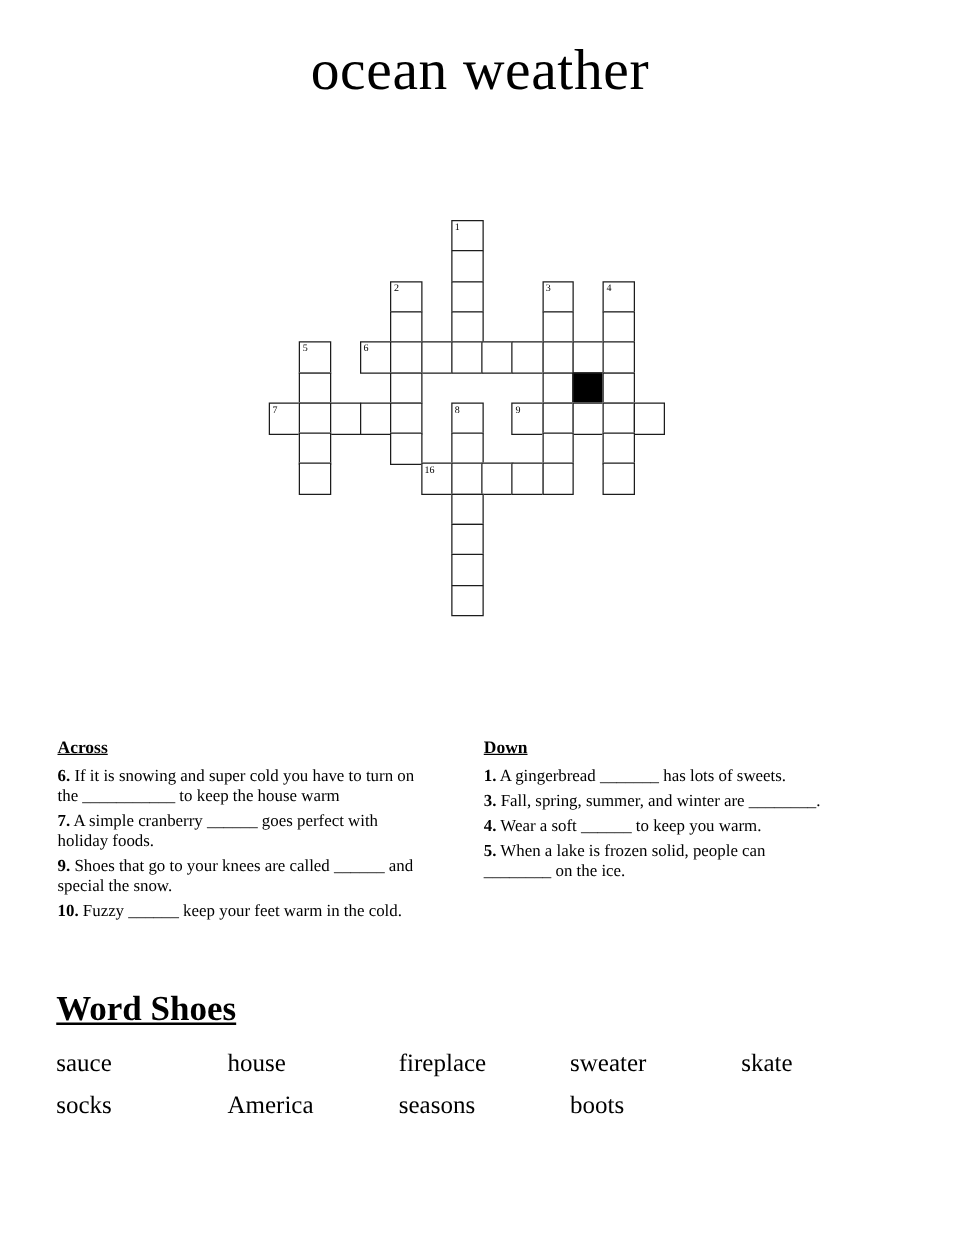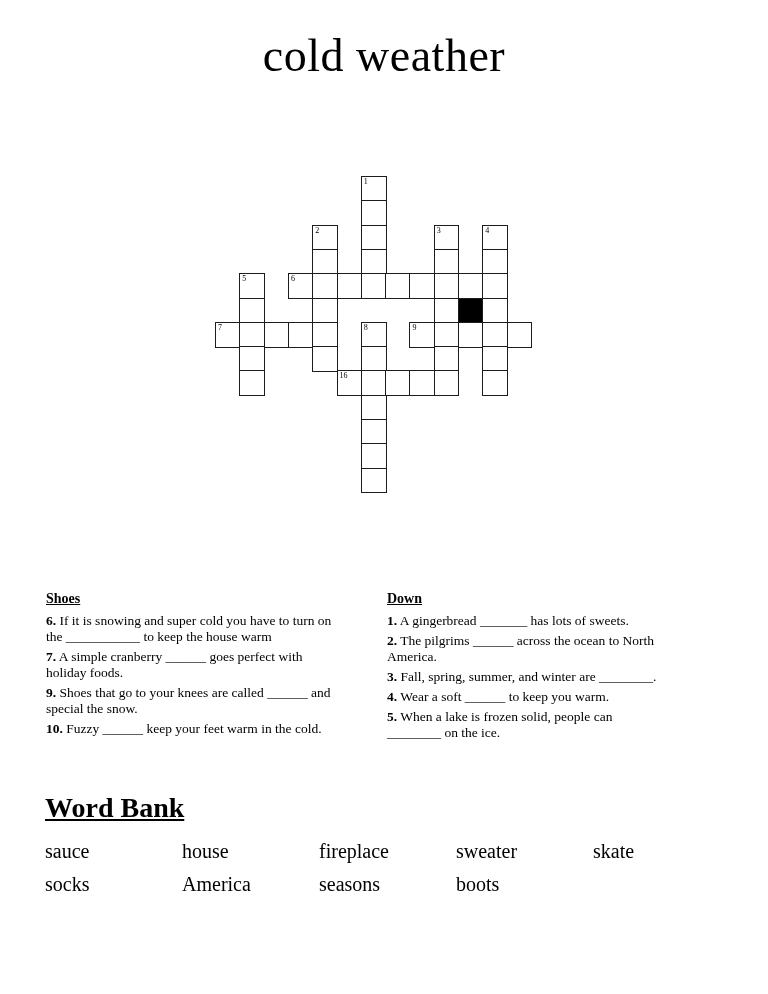--- a/index.html
+++ b/index.html
@@ -25,21 +25,21 @@
   .wb-header{position:absolute;left:45px;top:792px;margin:0;font-size:28px;font-weight:bold;
              text-decoration:underline;line-height:32px;}
   .wordbank{position:absolute;left:45px;top:836px;width:680px;display:grid;
             grid-template-columns:137px 137px 137px 137px 1fr;grid-row-gap:3px;
             font-size:20px;line-height:30px;}
 </style>
 </head>
 <body>
 
 <div class="page">
-  <h1 class="title">cold weather</h1>
+  <h1 class="title">ocean weather</h1>
 
   <div class="grid">
       <div class="cell" style="left: 145.8px; top: 0px;">
         <span class="cellnum">1</span>
       </div>
       <div class="cell" style="left: 145.8px; top: 24.3px;"></div>
       <div class="cell" style="left: 97.2px; top: 48.6px;">
         <span class="cellnum">2</span>
       </div>
       <div class="cell" style="left: 145.8px; top: 48.6px;"></div>
@@ -103,41 +103,40 @@
       <div class="cell" style="left: 194.4px; top: 194.4px;"></div>
       <div class="cell" style="left: 218.7px; top: 194.4px;"></div>
       <div class="cell" style="left: 267.3px; top: 194.4px;"></div>
       <div class="cell" style="left: 145.8px; top: 218.7px;"></div>
       <div class="cell" style="left: 145.8px; top: 243px;"></div>
       <div class="cell" style="left: 145.8px; top: 267.3px;"></div>
       <div class="cell" style="left: 145.8px; top: 291.6px;"></div>
     </div>
 
   <section class="clues across">
-    <h2 class="clues-header">Shoes</h2>
+    <h2 class="clues-header">Across</h2>
     <div>
         <p class="clue"><b>6.</b> If it is snowing and super cold you have to turn on the ___________ to keep the house warm</p>
         <p class="clue"><b>7.</b> A simple cranberry ______ goes perfect with holiday foods.</p>
         <p class="clue"><b>9.</b> Shoes that go to your knees are called ______ and special the snow.</p>
         <p class="clue"><b>10.</b> Fuzzy ______ keep your feet warm in the cold.</p>
       </div>
   </section>
 
   <section class="clues down">
     <h2 class="clues-header">Down</h2>
     <div>
         <p class="clue"><b>1.</b> A gingerbread _______ has lots of sweets.</p>
-        <p class="clue"><b>2.</b> The pilgrims ______ across the ocean to North America.</p>
         <p class="clue"><b>3.</b> Fall, spring, summer, and winter are ________.</p>
         <p class="clue"><b>4.</b> Wear a soft ______ to keep you warm.</p>
         <p class="clue"><b>5.</b> When a lake is frozen solid, people can ________ on the ice.</p>
       </div>
   </section>
 
-  <h2 class="wb-header">Word Bank</h2>
+  <h2 class="wb-header">Word Shoes</h2>
   <div class="wordbank">
       <span>sauce</span>
       <span>house</span>
       <span>fireplace</span>
       <span>sweater</span>
       <span>skate</span>
       <span>socks</span>
       <span>America</span>
       <span>seasons</span>
       <span>boots</span>

